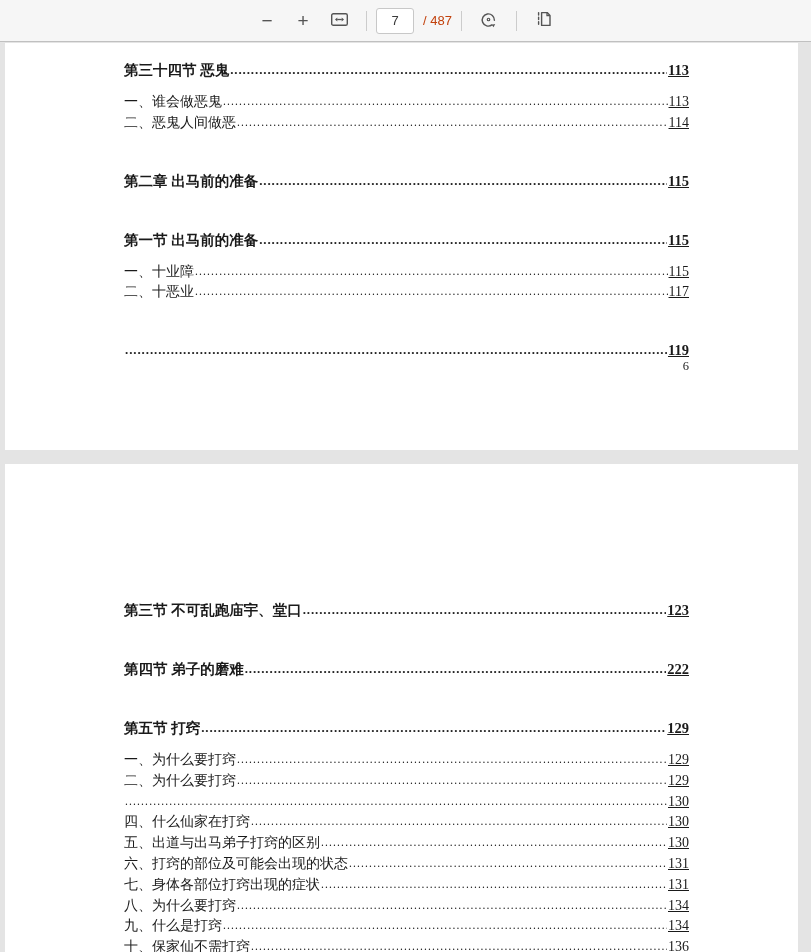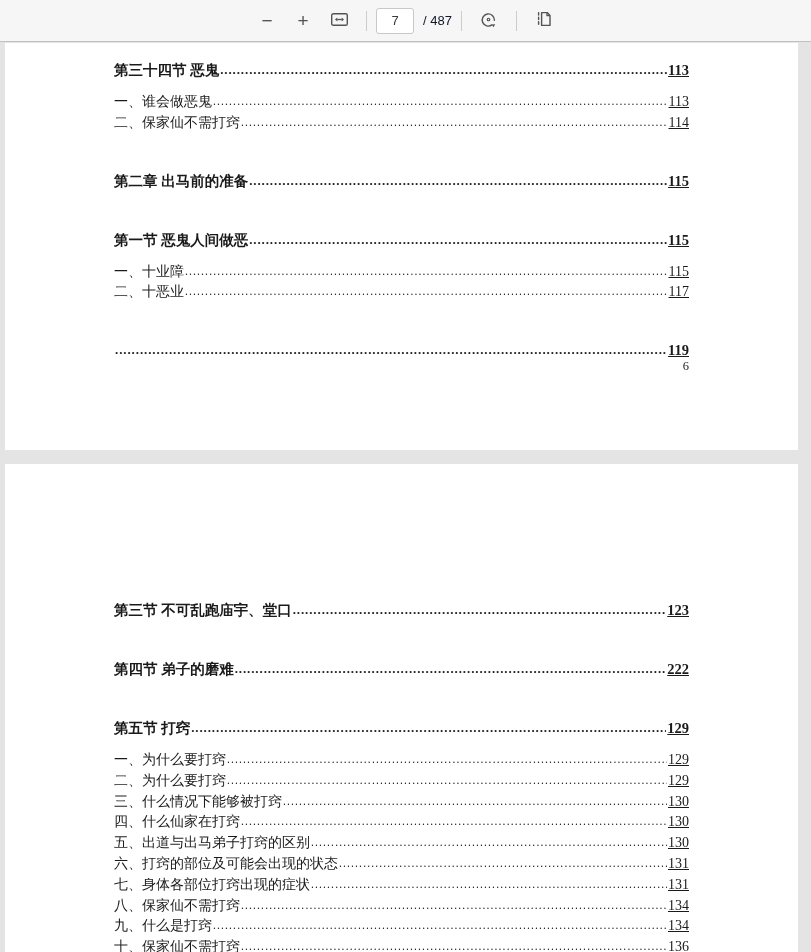--- a/index.html
+++ b/index.html
@@ -60,21 +60,21 @@
     color: #3a3a3a;
     font-size: 13px;
     font-family: "Liberation Sans", sans-serif;
     text-align: center;
     outline: none;
     box-sizing: border-box;
     padding: 0;
   }
   #page-total {
     font-size: 13px;
-    color: #0f172a;
+    color: #c2410c;
     margin-left: 9px;
     white-space: nowrap;
     font-family: "Liberation Sans", sans-serif;
   }
 
   
   #viewer {
     position: absolute;
     top: 43px; left: 0;
     width: 811px;
@@ -95,21 +95,21 @@
   .page-inner {
     position: relative;
     width: 100%;
     height: 100%;
     box-sizing: border-box;
   }
 
   
   .toc {
     position: absolute;
-    left: 109px;
+    left: 119px;
     right: 109px;
   }
   .toc-row {
     display: flex;
     align-items: baseline;
     width: 100%;
     color: #1a1a1a;
     font-family: "Liberation Serif", serif;
     white-space: nowrap;
   }
@@ -221,33 +221,33 @@
             <span class="dots">....................................................................................................................................................................................................................................................................</span>
             <span class="pg">113</span>
           </div>
           <div class="gap-sm"></div>
           <div class="toc-row lvl2">
             <span class="label">一、谁会做恶鬼</span>
             <span class="dots">....................................................................................................................................................................................................................................................................</span>
             <span class="pg">113</span>
           </div>
           <div class="toc-row lvl2">
-            <span class="label">二、保家仙不需打窍</span>
+            <span class="label">二、恶鬼人间做恶</span>
             <span class="dots">....................................................................................................................................................................................................................................................................</span>
             <span class="pg">114</span>
           </div>
           <div class="gap-lg"></div>
           <div class="toc-row lvl1">
             <span class="label">第二章  出马前的准备</span>
             <span class="dots">....................................................................................................................................................................................................................................................................</span>
             <span class="pg">115</span>
           </div>
           <div class="gap-lg"></div>
           <div class="toc-row lvl1">
-            <span class="label">第一节 恶鬼人间做恶</span>
+            <span class="label">第一节 出马前的准备</span>
             <span class="dots">....................................................................................................................................................................................................................................................................</span>
             <span class="pg"> 115</span>
           </div>
           <div class="gap-sm"></div>
           <div class="toc-row lvl2">
             <span class="label">一、十业障</span>
             <span class="dots">....................................................................................................................................................................................................................................................................</span>
             <span class="pg">115</span>
           </div>
           <div class="toc-row lvl2">
@@ -290,21 +290,20 @@
             <span class="label">一、为什么要打窍</span>
             <span class="dots">....................................................................................................................................................................................................................................................................</span>
             <span class="pg">129</span>
           </div>
           <div class="toc-row lvl2">
             <span class="label">二、为什么要打窍</span>
             <span class="dots">....................................................................................................................................................................................................................................................................</span>
             <span class="pg">129</span>
           </div>
           <div class="toc-row lvl2">
-            <span class="label">三、什么情况下能够被打窍</span>
             <span class="dots">....................................................................................................................................................................................................................................................................</span>
             <span class="pg">130</span>
           </div>
           <div class="toc-row lvl2">
             <span class="label">四、什么仙家在打窍</span>
             <span class="dots">....................................................................................................................................................................................................................................................................</span>
             <span class="pg">130</span>
           </div>
           <div class="toc-row lvl2">
             <span class="label">五、出道与出马弟子打窍的区别</span>
@@ -315,21 +314,21 @@
             <span class="label">六、打窍的部位及可能会出现的状态</span>
             <span class="dots">....................................................................................................................................................................................................................................................................</span>
             <span class="pg">131</span>
           </div>
           <div class="toc-row lvl2">
             <span class="label">七、身体各部位打窍出现的症状</span>
             <span class="dots">....................................................................................................................................................................................................................................................................</span>
             <span class="pg">131</span>
           </div>
           <div class="toc-row lvl2">
-            <span class="label">八、保家仙不需打窍</span>
+            <span class="label">八、为什么要打窍</span>
             <span class="dots">....................................................................................................................................................................................................................................................................</span>
             <span class="pg">134</span>
           </div>
           <div class="toc-row lvl2">
             <span class="label">九、什么是打窍</span>
             <span class="dots">....................................................................................................................................................................................................................................................................</span>
             <span class="pg">134</span>
           </div>
           <div class="toc-row lvl2">
             <span class="label">十、保家仙不需打窍</span>

